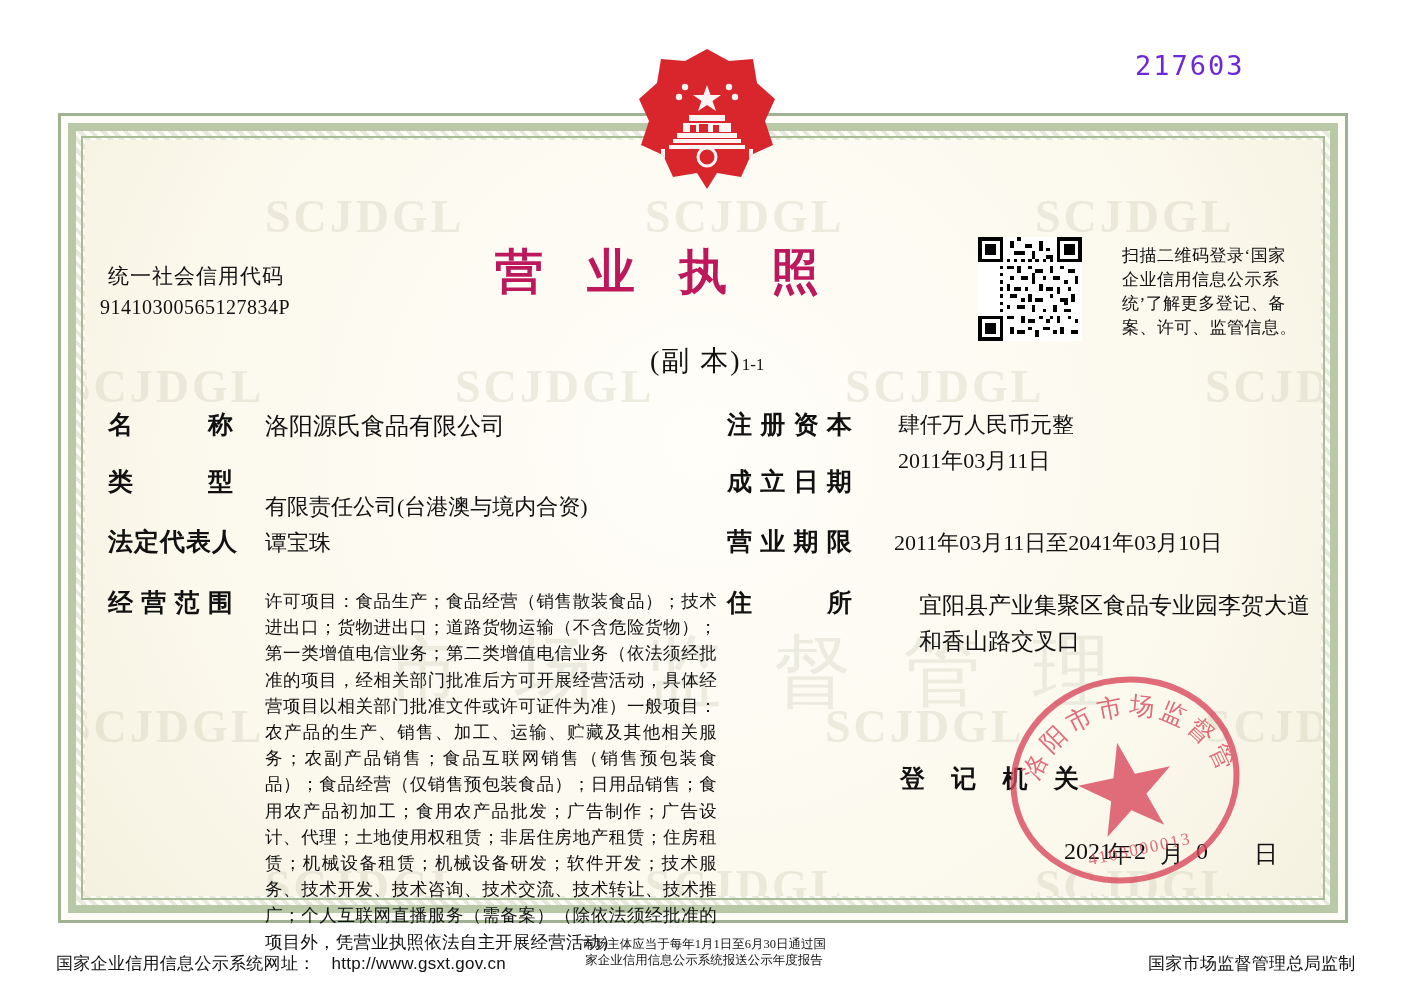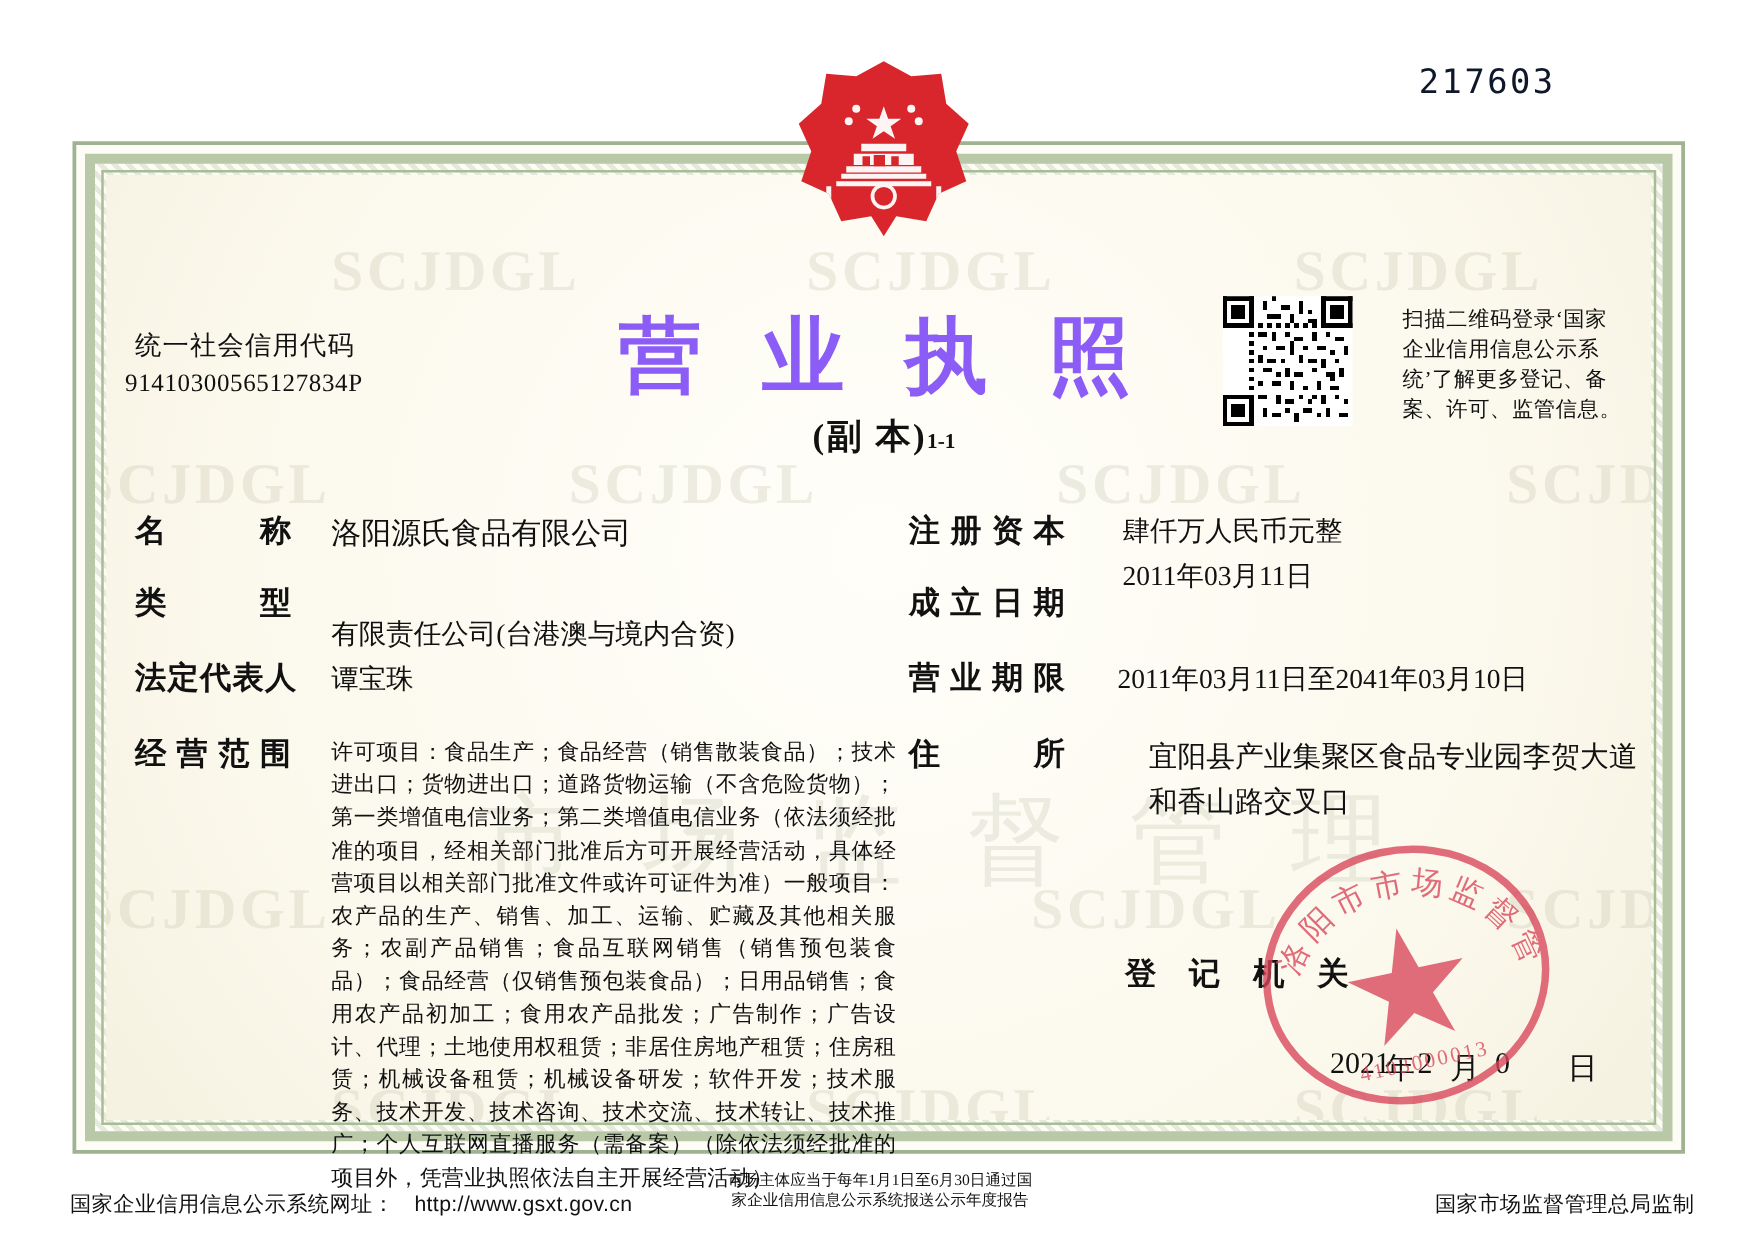--- a/index.html
+++ b/index.html
@@ -17,21 +17,21 @@
   }
 
   
   .serial {
     position: absolute;
     top: 50px;
     left: 1135px;
     font-family: "DejaVu Sans Mono", monospace;
     font-size: 27px;
     letter-spacing: 2px;
-    color: #0f172a;
+    color: #6d28d9;
   }
 
   
   .cert {
     position: absolute;
     left: 58px;
     top: 113px;
     width: 1290px;
     height: 810px;
     background: #fdfcf6;
@@ -96,35 +96,34 @@
     width: 148px;
     height: 148px;
     z-index: 6;
   }
 
   
   .title {
     position: absolute;
     left: 495px;
     top: 240px;
-    font-size: 66px;
+    font-size: 48px;
     font-weight: bold;
     letter-spacing: 16px;
-    color: #8b5cf6;
+    color: #be185d;
     font-family: "Liberation Serif", "DejaVu Serif", serif;
     z-index: 5;
   }
   .subtitle {
     position: absolute;
     left: 650px;
-    top: 330px;
+    top: 342px;
     font-size: 28px;
     letter-spacing: 2px;
     z-index: 5;
-    font-weight: bold;
   }
   .subtitle .small {
     font-size: 17px;
     letter-spacing: 0;
   }
 
   
   .code-label {
     position: absolute;
     left: 108px;

